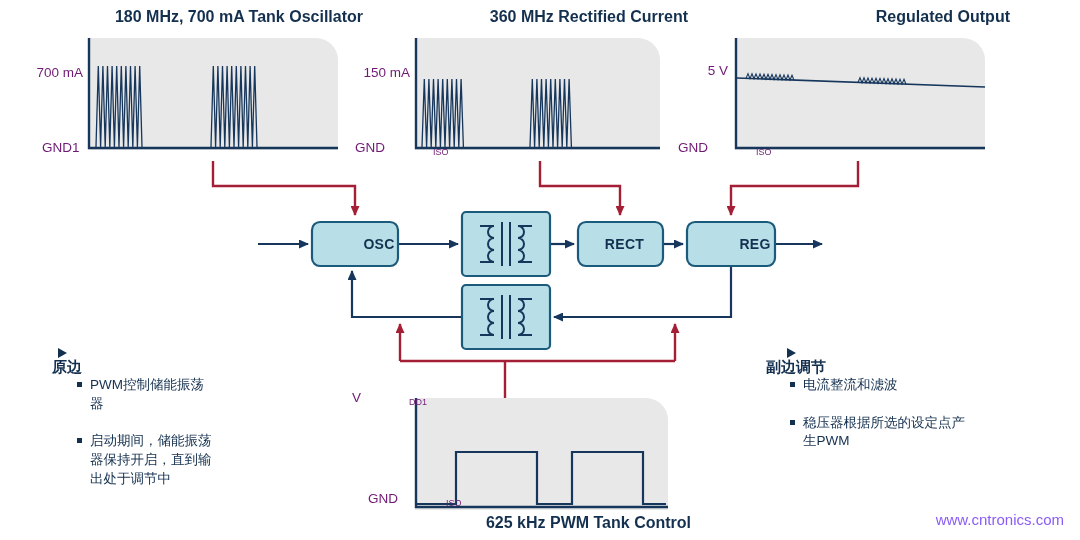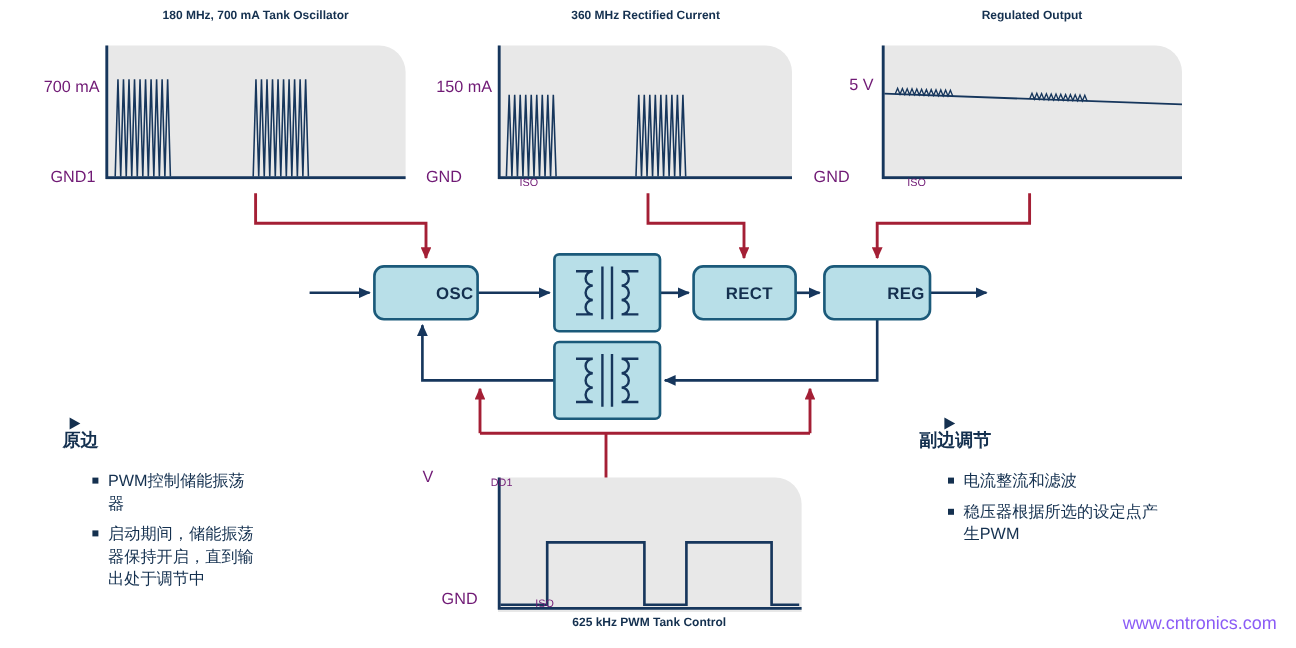--- a/index.html
+++ b/index.html
@@ -1,28 +1,28 @@
 <!DOCTYPE html>
 <html><head>
 <meta charset="utf-8">
 <style>
   * { margin:0; padding:0; box-sizing:border-box; }
   body { font-family:"Liberation Sans","DejaVu Sans",sans-serif; background:#fff; }
   .canvas { position:relative; width:1080px; height:540px; background:#ffffff; overflow:hidden; color:#16365c; }
   .abs { position:absolute; }
-  .ptitle { font-weight:bold; font-size:10px; text-align:center; color:#14304f; }
+  .ptitle { font-weight:bold; font-size:16px; text-align:right; color:#14304f; }
   .lbl { font-size:13.5px; color:#701a75; white-space:nowrap; }
   .right { text-align:right; }
   .sub { font-size:9px; vertical-align:-3px;margin-left:48px; }
   .block-label { position:absolute; display:flex; align-items:center; justify-content:center;
                  font-weight:bold; font-size:14px; letter-spacing:.3px; color:#14304f;padding-left:48px; }
   .note-title { display:flex; align-items:center; font-weight:bold; font-size:15px; color:#14304f;flex-direction:column; }
   .tri { width:0; height:0; border-top:5.5px solid transparent; border-bottom:5.5px solid transparent;
          border-left:9px solid #14304f; margin-right:9px; }
-  .note-items { display:flex; flex-direction:column; gap:7px;margin-top:16px; }
+  .note-items { display:flex; flex-direction:column; gap:19px; }
   .note-items.primary { width:140px; }
   .note-items.secondary { width:186px; }
   .note-item { display:flex; font-size:13.5px; line-height:1.38; color:#14304f; }
   .note-item .txt { flex:1; }
   .bullet { width:5px; height:5px; background:#14304f; margin:6px 8px 0 0; flex:0 0 auto; }
   .watermark { font-size:15px; color:#8b5cf6; text-align:right; }
   svg { display:block; }
 </style>
 </head>
 <body>

